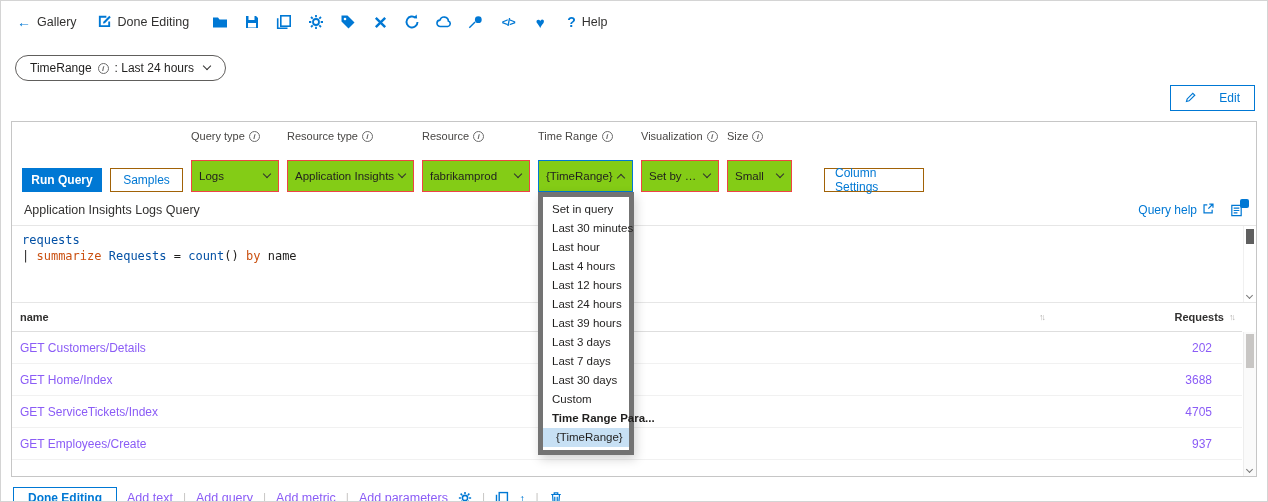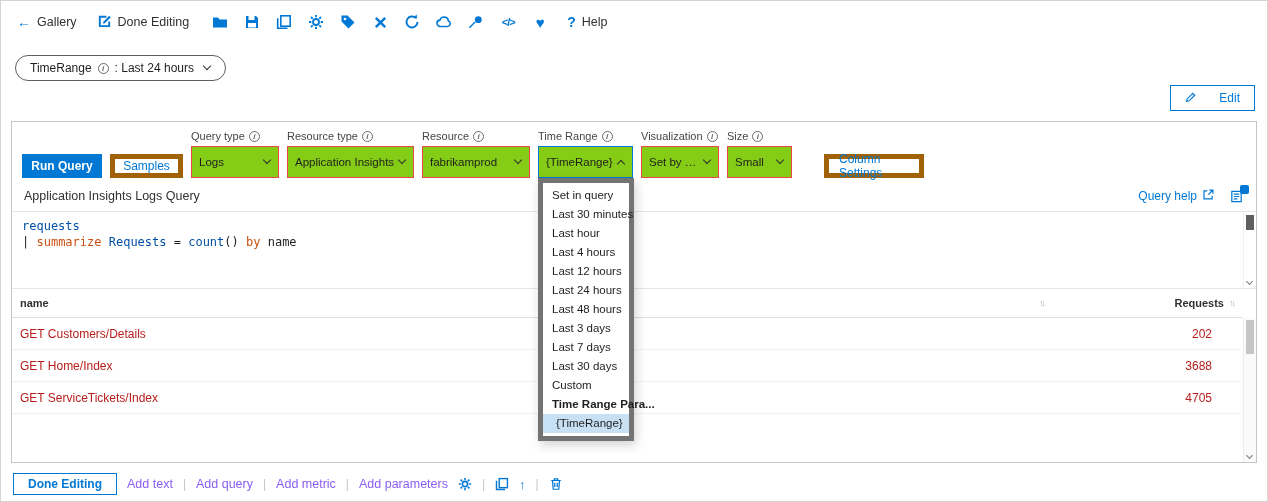--- a/index.html
+++ b/index.html
@@ -20,23 +20,23 @@
   .info { display: inline-block; width: 11px; height: 11px; border-radius: 50%; border: 1px solid #6b6b6b; color: #6b6b6b; font-size: 8px; line-height: 10px; text-align: center; font-style: italic; font-weight: 700; }
 
   
   .edit-row { display: flex; justify-content: flex-end; padding: 2px 12px 0; height: 28px; }
   .btn-outline { display: inline-flex; align-items: center; gap: 22px; border: 1px solid #0078d4; color: #0078d4; background: #fff; padding: 3px 14px; font-size: 12px; cursor: pointer; }
 
   
   .workbook { margin: 10px 10px 0; border: 1px solid #c6c6c6; background: #fff; position: relative; }
   .controls { display: flex; align-items: flex-end; gap: 8px; padding: 8px 10px; }
   .btn-primary { display: inline-flex; justify-content: center; align-items: center; width: 80px; height: 24px; background: #0078d4; color: #fff; border: 1px solid #0078d4; font-size: 12px; font-weight: 600; cursor: pointer; }
-  .btn-secondary { display: inline-flex; justify-content: center; align-items: center; height: 24px; background: #fff; color: #0078d4; border: 5px solid #a16207; font-size: 12px; cursor: pointer; padding: 0 10px; }
+  .btn-secondary { display: inline-flex; justify-content: center; align-items: center; height: 24px; background: #fff; color: #0078d4; border: 1px solid #a16207; font-size: 12px; cursor: pointer; padding: 0 10px; }
   .w-samples { width: 73px; }
-  .field { display: flex; flex-direction: column; gap: 4px; position: relative; }
+  .field { display: flex; flex-direction: column; gap: 18px; position: relative; }
   .field-label { font-size: 11px; color: #484644; display: inline-flex; align-items: center; gap: 4px; white-space: nowrap; }
   .select { height: 32px; border: 1px solid #ef4444; background: #84cc16; display: flex; align-items: center; justify-content: space-between; padding: 0 7px; font-size: 11.5px; cursor: pointer; }
   .select .val { white-space: nowrap; overflow: hidden; text-overflow: ellipsis; }
   .select.open { border-color: #0078d4; }
   .chev { width: 6px; height: 6px; border-right: 1.5px solid #323130; border-bottom: 1.5px solid #323130; transform: rotate(45deg); margin: -2px 1px 2px 4px; flex: none; }
   .chev.up { transform: rotate(225deg); margin: 3px 1px -1px 4px; }
   .w-querytype { width: 88px; } .w-restype { width: 127px; } .w-res { width: 108px; }
   .w-time { width: 95px; } .w-viz { width: 78px; } .w-size { width: 65px; }
   .col-settings { margin-left: 24px; width: 100px; }
 
@@ -61,21 +61,21 @@
   .tok-kw { color: #ca5010; }
   .tok-plain { color: #201f1e; }
   .code-scroll { position: absolute; right: 0; top: 0; bottom: 0; width: 13px; border-left: 1px solid #f0f0f0; cursor: pointer; }
   .code-thumb { position: absolute; top: 3px; left: 2px; right: 2px; height: 15px; background: #5f5f5f; }
   .scroll-down { position: absolute; bottom: 4px; left: 3px; width: 5px; height: 5px; border-right: 1.5px solid #7a7a7a; border-bottom: 1.5px solid #7a7a7a; transform: rotate(45deg); }
 
   
   .results { position: relative; min-height: 173px; }
   table { width: calc(100% - 14px); border-collapse: collapse; table-layout: fixed; }
   th { font-size: 11px; font-weight: 600; color: #323130; text-align: left; padding: 8px 8px; border-bottom: 1px solid #dedede; cursor: pointer; }
-  td { font-size: 12px; color: #b91c1c; padding: 8.5px 8px; border-bottom: 1px solid #f1f1f1; overflow: hidden; white-space: nowrap; }
+  td { font-size: 12px; color: #8b5cf6; padding: 8.5px 8px; border-bottom: 1px solid #f1f1f1; overflow: hidden; white-space: nowrap; }
   .num { text-align: right; padding-right: 30px; }
   .th-flex { display: flex; justify-content: space-between; align-items: center; }
   .th-right { display: inline-flex; gap: 5px; align-items: center; justify-content: flex-end; width: 100%; }
   .sort { font-size: 9px; color: #b3b1af; letter-spacing: -2px; font-weight: 400; }
   .col-requests { width: 190px; }
   .tbl-scroll { position: absolute; right: 0; top: 29px; bottom: 0; width: 13px; background: #fafafa; border-left: 1px solid #ededed; cursor: pointer; }
   .tbl-thumb { position: absolute; top: 2px; left: 2px; right: 2px; height: 34px; background: #c8c6c4; }
 
   
   .footer { display: flex; align-items: center; gap: 10px; padding: 10px 12px; }
@@ -238,21 +238,21 @@
           </div>
 
         <div class="dropdown">
 
         <div class="dd-item t-item">Set in query</div>
             <div class="dd-item t-item">Last 30 minutes</div>
             <div class="dd-item t-item">Last hour</div>
             <div class="dd-item t-item">Last 4 hours</div>
             <div class="dd-item t-item">Last 12 hours</div>
             <div class="dd-item t-item">Last 24 hours</div>
-            <div class="dd-item t-item">Last 48 hours</div>
+            <div class="dd-item t-item">Last 39 hours</div>
             <div class="dd-item t-item">Last 3 days</div>
             <div class="dd-item t-item">Last 7 days</div>
             <div class="dd-item t-item">Last 30 days</div>
             <div class="dd-item t-item">Custom</div>
             <div class="dd-item t-group">Time Range Para...</div>
             <div class="dd-item t-selected">{TimeRange}</div>
           </div>
       </div>
 
       <div class="field">
@@ -339,20 +339,24 @@
             <tr>
               <td>GET Home/Index</td>
               <td class="num">3688</td>
             </tr>
 
             <tr>
               <td>GET ServiceTickets/Index</td>
               <td class="num">4705</td>
             </tr>
 
+            <tr>
+              <td>GET Employees/Create</td>
+              <td class="num">937</td>
+            </tr>
 
           </tbody>
       </table>
       <div class="tbl-scroll">
         <div class="tbl-thumb"></div>
         <div class="scroll-down"></div>
       </div>
     </div>
   </div>
 

